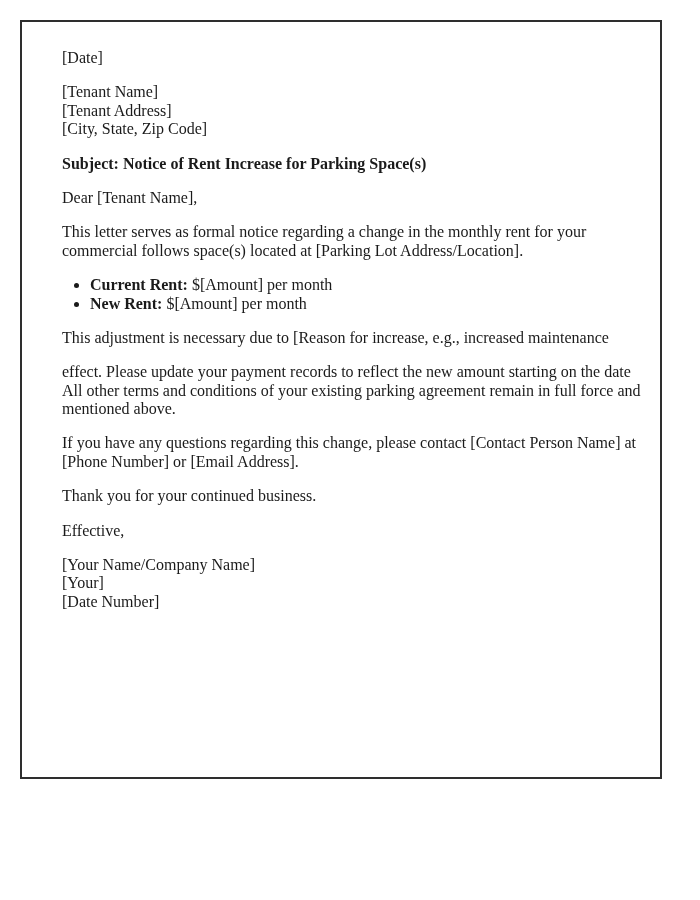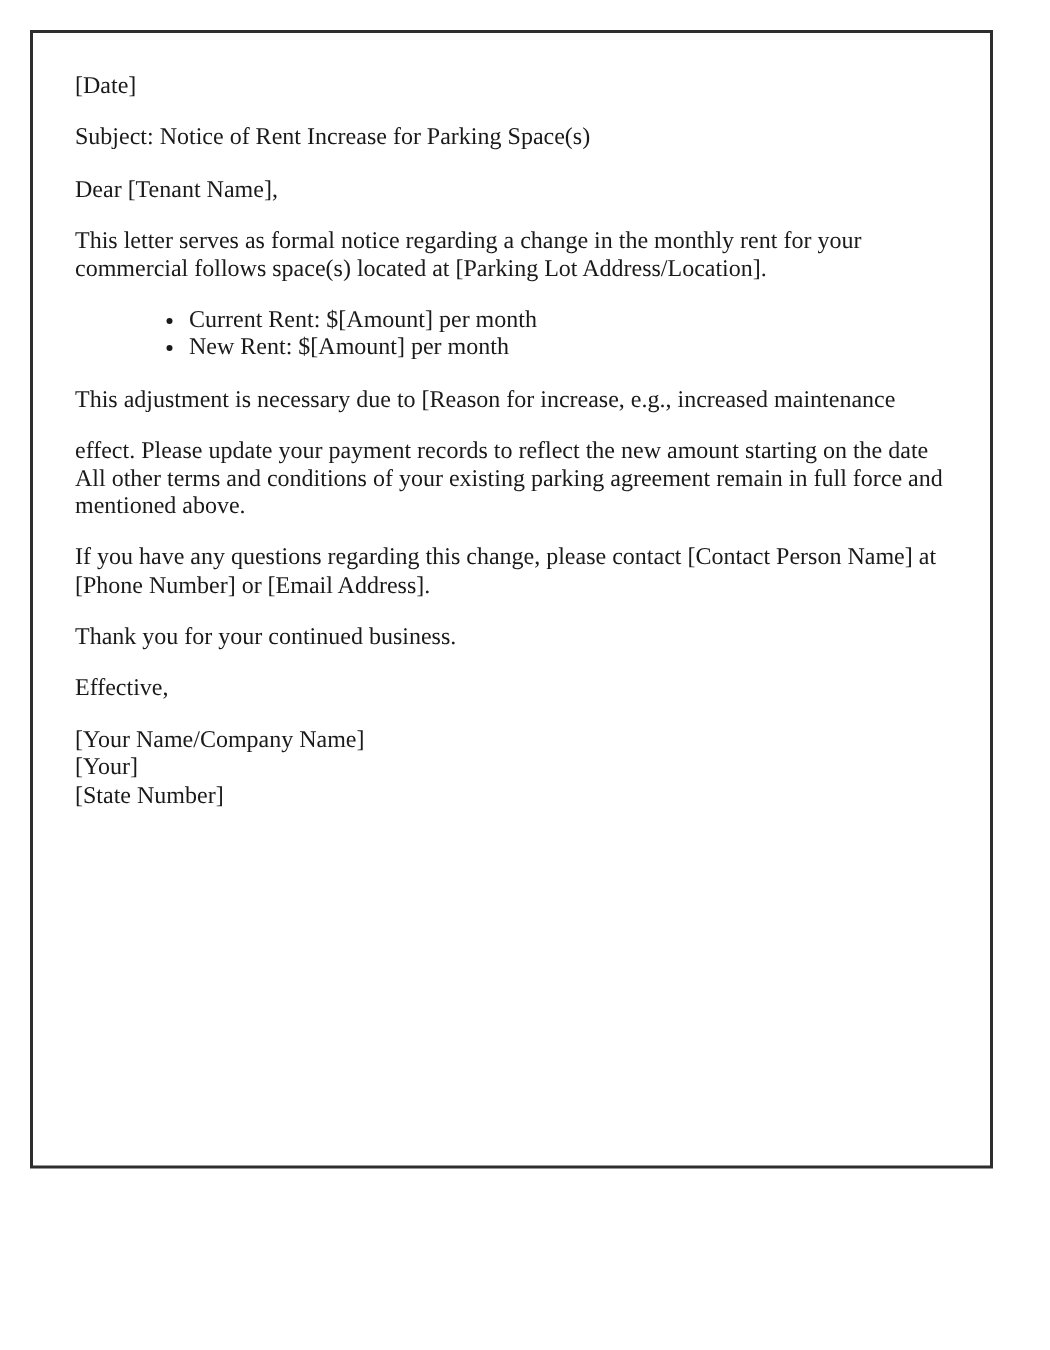--- a/index.html
+++ b/index.html
@@ -22,46 +22,50 @@
     height: 759px;
     box-sizing: border-box;
     border: 2px solid #2e2e2e;
     background: #ffffff;
     padding: 27px 30px 0 28px;
     font-size: 16px;
     line-height: 1.15;
     overflow: hidden;
   }
   .para {
-    margin: 0 0 16px 0;
+    margin: 0 0 16px 12px;
   }
   .line {
     display: block;
     white-space: nowrap;
   }
   .bold {
-    font-weight: normal;
+    font-weight: bold;
   }
   ul.rent-list {
     margin: 0 0 16px 0;
     padding: 0 0 0 40px;
     list-style-type: disc;
   }
   ul.rent-list li {
     white-space: nowrap;
-    margin-left: 36px;
   }
 </style>
 </head>
 <body>
 
 <div class="sheet">
 
   <p class="para">[Date]</p>
 
+  <p class="para">
+    <span class="line">[Tenant Name]</span>
+    <span class="line">[Tenant Address]</span>
+    <span class="line">[City, State, Zip Code]</span>
+  </p>
 
   <p class="para bold">Subject: Notice of Rent Increase for Parking Space(s)</p>
 
   <p class="para">Dear [Tenant Name],</p>
 
   <p class="para">
     <span class="line">This letter serves as formal notice regarding a change in the monthly rent for your</span>
     <span class="line">commercial follows space(s) located at [Parking Lot Address/Location].</span>
   </p>
 
@@ -86,16 +90,16 @@
     <span class="line">[Phone Number] or [Email Address].</span>
   </p>
 
   <p class="para">Thank you for your continued business.</p>
 
   <p class="para">Effective,</p>
 
   <p class="para">
     <span class="line">[Your Name/Company Name]</span>
     <span class="line">[Your]</span>
-    <span class="line">[State Number]</span>
+    <span class="line">[Date Number]</span>
   </p>
 
 </div>
 
 </body></html>

